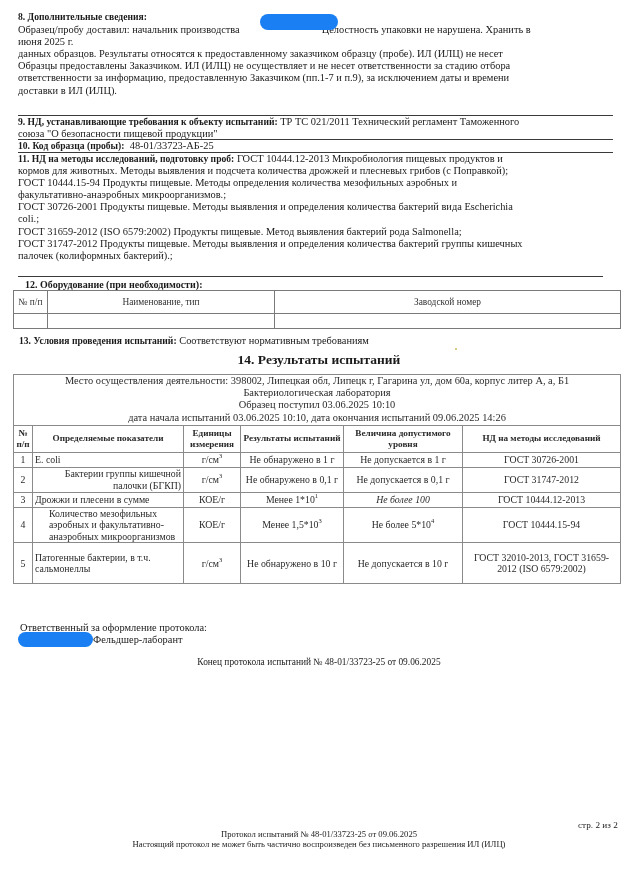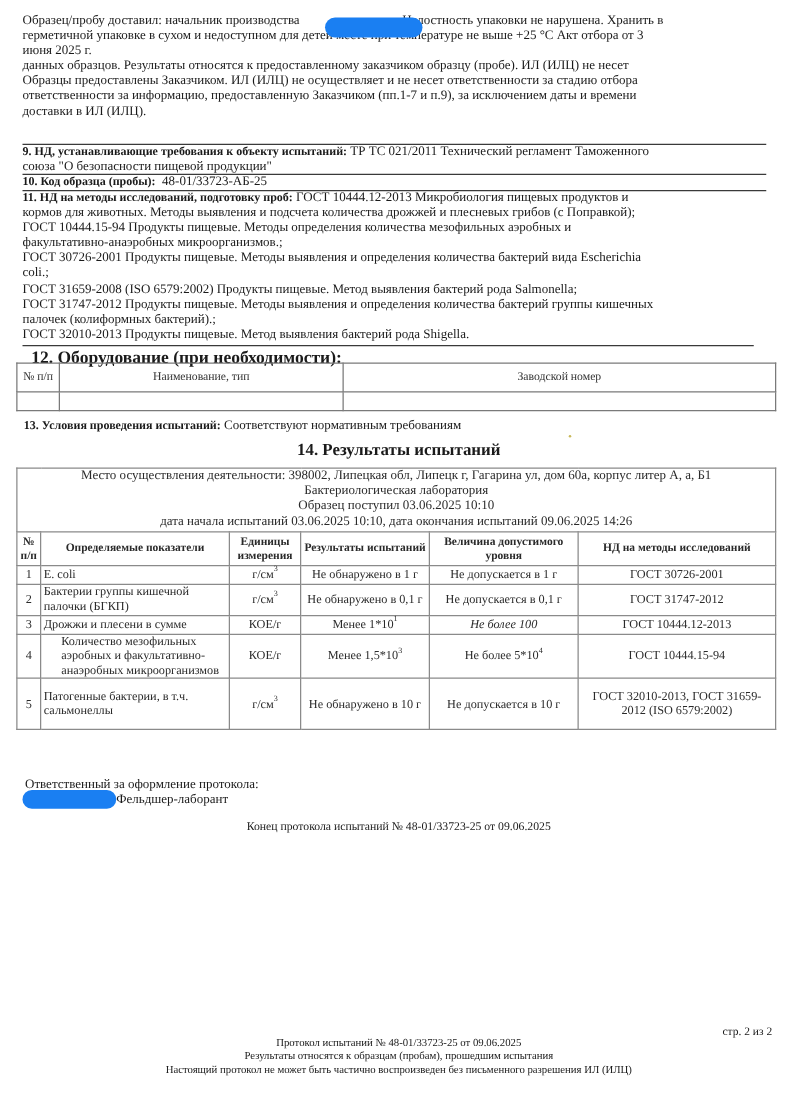--- a/index.html
+++ b/index.html
@@ -15,21 +15,21 @@
   .redact { position: absolute; background: #1a7ff2; border-radius: 9px; }
 
   
   #s8 { left: 18px; top: 11px; width: 595px; }
   #s8 .title { font-size: 9.6px; font-weight: bold; margin-bottom: 1px; }
   #s9 { left: 18px; top: 116px; width: 595px; }
   #s10 { left: 18px; top: 140px; width: 595px; }
   #s11 { left: 18px; top: 153px; width: 595px; }
 
   
-  #s12title { left: 25px; top: 279px; font-size: 14px; font-weight: bold; }
+  #s12title { left: 25px; top: 279px; font-size: 10px; font-weight: bold; }
   table { border-collapse: collapse; }
   #equip { position: absolute; left: 13px; top: 290px; width: 608px; }
   #equip td { border: 1px solid #7a7a7a; font-size: 9.4px; text-align: center; color: #333; padding: 0; }
   #equip tr.h td { height: 22px; }
   #equip tr.e td { height: 14px; }
 
   #s13 { left: 19px; top: 335px; font-size: 10.4px; }
   #s14title { left: 0; width: 638px; top: 352px; text-align: center; font-size: 13.5px; font-weight: bold; }
   .dot { left: 455px; top: 348px; width: 2px; height: 2px; background: #c9b95a; border-radius: 1px; }
 
@@ -45,22 +45,22 @@
   #respRole { left: 93px; top: 634px; font-size: 10.4px; }
   #endline { left: 0; width: 638px; top: 657px; text-align: center; font-size: 9.4px; }
 
   #pageno { left: 578px; top: 820px; font-size: 9.2px; }
   #foot { left: 0; width: 638px; top: 829px; text-align: center; font-size: 8.6px; line-height: 10.4px; }
 </style>
 </head>
 <body>
 
 <div id="s8" class="abs txt">
+  <div class="title">8. Дополнительные сведения:</div>
   <div><span>Образец/пробу доставил: начальник производства</span><span style="display:inline-block;width:82px;"></span><span>Целостность упаковки не нарушена. Хранить в</span></div>
-  <div>герметичной упаковке в сухом и недоступном для детей месте при температуре не выше +25 °С  Акт отбора от 3</div>
   <div>июня 2025 г.</div>
   <div>данных образцов. Результаты относятся к предоставленному заказчиком образцу (пробе). ИЛ (ИЛЦ) не несет</div>
   <div>Образцы предоставлены Заказчиком. ИЛ (ИЛЦ) не осуществляет и не несет ответственности за стадию отбора</div>
   <div>ответственности за информацию, предоставленную Заказчиком (пп.1-7 и п.9), за исключением даты и времени</div>
   <div>доставки в ИЛ (ИЛЦ).</div>
 </div>
 <div class="redact" style="left:260px;top:14px;width:78px;height:16px;"></div>
 
 <div class="hr" style="left:18px;width:595px;top:115px;"></div>
 
@@ -75,24 +75,23 @@
 </div>
 <div class="hr" style="left:18px;width:595px;top:152px;"></div>
 
 <div id="s11" class="abs txt">
   <div><span class="lbl">11. НД на методы исследований, подготовку проб:</span> <span>ГОСТ 10444.12-2013 Микробиология пищевых продуктов и</span></div>
   <div>кормов для животных. Методы выявления и подсчета количества дрожжей и плесневых грибов (с Поправкой);</div>
   <div>ГОСТ 10444.15-94 Продукты пищевые. Методы определения количества мезофильных аэробных и</div>
   <div>факультативно-анаэробных микроорганизмов.;</div>
   <div>ГОСТ 30726-2001 Продукты пищевые. Методы выявления и определения количества бактерий вида Escherichia</div>
   <div>coli.;</div>
-  <div>ГОСТ 31659-2008 (ISO 6579:2002) Продукты пищевые. Метод выявления бактерий рода Salmonella;</div>
+  <div>ГОСТ 31659-2012 (ISO 6579:2002) Продукты пищевые. Метод выявления бактерий рода Salmonella;</div>
   <div>ГОСТ 31747-2012 Продукты пищевые. Методы выявления и определения количества бактерий группы кишечных</div>
   <div>палочек (колиформных бактерий).;</div>
-  <div>ГОСТ 32010-2013 Продукты пищевые. Метод выявления бактерий рода Shigella.</div>
 </div>
 <div class="hr" style="left:18px;width:585px;top:276px;"></div>
 
 <div id="s12title" class="abs">12. Оборудование (при необходимости):</div>
 <table id="equip">
   <tbody>
       <tr class="h">
     <td style="width:33px;">№ п/п</td>
     <td style="width:226px;">Наименование, тип</td>
     <td>Заводской номер</td>
@@ -136,21 +135,21 @@
       <tr>
         <td style="height: 14px;"><span>1</span></td>
         <td class="left" style="height: 14px;"><span>E. coli</span></td>
         <td style="height: 14px;"><span>г/см</span><sup>3</sup></td>
         <td style="height: 14px;"><span>Не обнаружено в 1 г</span><sup></sup></td>
         <td style="height: 14px;"><span>Не допускается в 1 г</span><sup></sup></td>
         <td style="height: 14px;"><span>ГОСТ 30726-2001</span></td>
       </tr>
       <tr>
         <td style="height: 24px;"><span>2</span></td>
-        <td class="left" style="height: 24px;"><span>Бактерии группы кишечной палочки (БГКП)</span></td>
+        <td class="left" style="height: 24px; text-align: right;"><span>Бактерии группы кишечной палочки (БГКП)</span></td>
         <td style="height: 24px;"><span>г/см</span><sup>3</sup></td>
         <td style="height: 24px;"><span>Не обнаружено в 0,1 г</span><sup></sup></td>
         <td style="height: 24px;"><span>Не допускается в 0,1 г</span><sup></sup></td>
         <td style="height: 24px;"><span>ГОСТ 31747-2012</span></td>
       </tr>
       <tr>
         <td style="height: 14px;"><span>3</span></td>
         <td class="left" style="height: 14px;"><span>Дрожжи и плесени в сумме</span></td>
         <td style="height: 14px;"><span>КОЕ/г</span><sup></sup></td>
         <td style="height: 14px;"><span>Менее 1*10</span><sup>1</sup></td>
@@ -178,15 +177,14 @@
 
 <div id="resp" class="abs">Ответственный за оформление протокола:</div>
 <div class="redact" style="left:18px;top:632px;width:75px;height:15px;border-radius:8px;"></div>
 <div id="respRole" class="abs">Фельдшер-лаборант</div>
 
 <div id="endline" class="abs">Конец протокола испытаний № 48-01/33723-25 от 09.06.2025</div>
 
 <div id="pageno" class="abs">стр. 2 из 2</div>
 <div id="foot" class="abs">
   <div>Протокол испытаний № 48-01/33723-25 от 09.06.2025</div>
-  <div>Результаты относятся к образцам (пробам), прошедшим испытания</div>
   <div>Настоящий протокол не может быть частично воспроизведен без письменного разрешения ИЛ (ИЛЦ)</div>
 </div>
 
 </body></html>

